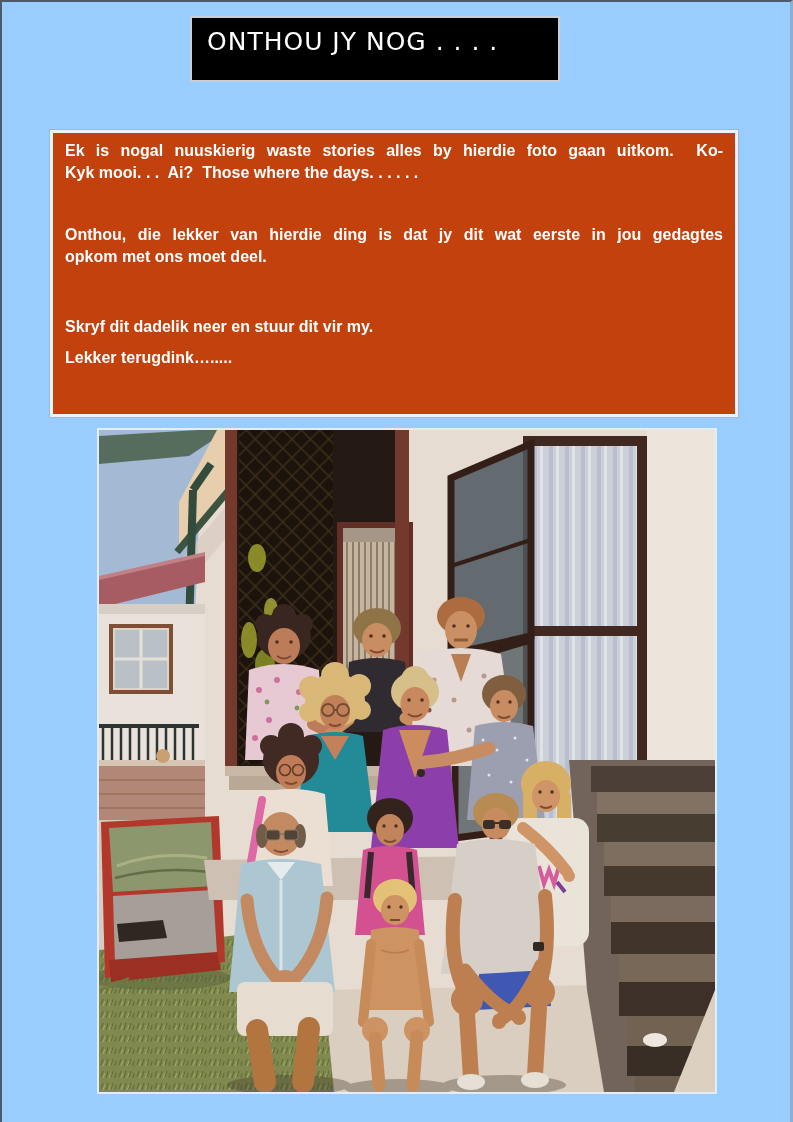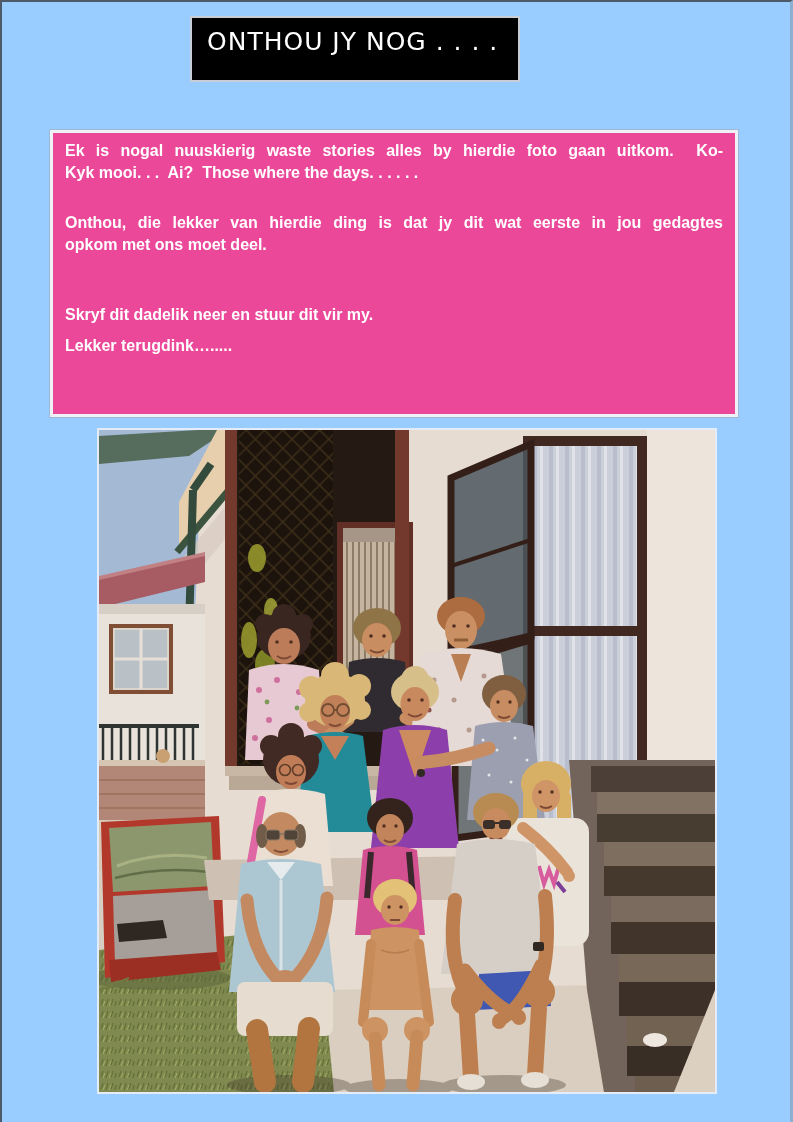--- a/index.html
+++ b/index.html
@@ -3,56 +3,56 @@
 <meta charset="utf-8">
 <style>
   html,body{margin:0;padding:0;background:#7f7f7f;}
   .page{
     position:relative;width:793px;height:1122px;box-sizing:border-box;
     background:#99ccff;overflow:hidden;
     border-top:2px solid #4e5a68;border-left:2px solid #4e5a68;border-right:3px solid #8caecf;
     font-family:"Liberation Sans",sans-serif;
   }
   .banner{
-    position:absolute;left:188px;top:14px;width:330px;height:66px;box-sizing:border-box;
+    position:absolute;left:188px;top:14px;width:370px;height:66px;box-sizing:border-box;
     background:#000;border:2px solid #c9ced6;
   }
   .banner-text{
     display:block;padding:9px 0 0 15px;color:#fff;
     font-family:"DejaVu Sans",sans-serif;font-size:25px;letter-spacing:1px;white-space:pre;
   }
   .message-box{
     position:absolute;left:48px;top:128px;width:688px;height:287px;box-sizing:border-box;
     background:#000;border:3px solid #eef1f5;box-shadow:0 0 0 1px #9db9d6;
     padding:7px 12px;color:#fff;
   }
   .msg-line{
     font-size:16px;font-weight:bold;line-height:22px;white-space:pre-wrap;
     font-family:"Liberation Sans",sans-serif;
   }
   .just{text-align:justify;text-align-last:justify;}
-  .gap-lg{margin-top:28px;}
+  .gap-lg{margin-top:40px;}
   .gap-md{margin-top:48px;}
   .gap-sm{margin-top:9px;}
   .photo-frame{
     position:absolute;left:95px;top:426px;width:620px;height:666px;box-sizing:border-box;
     border:2px solid #e4ecf8;background:#d9d2c9;
   }
   .photo-frame svg{display:block;width:100%;height:100%;}
 </style>
 </head>
 <body>
 
 <div class="page" style="background-color: rgb(153, 204, 255);">
 
   <div class="banner" style="background-color: rgb(0, 0, 0);">
     <span class="banner-text">ONTHOU JY NOG . . . .</span>
   </div>
 
-  <div class="message-box" style="background-color: #ec4899;">
+  <div class="message-box" style="background-color: #c2410c;">
     <div class="msg-line just">Ek is nogal nuuskierig waste stories alles by hierdie foto gaan uitkom.  Ko-</div>
     <div class="msg-line">Kyk mooi. . .  Ai?  Those where the days. . . . . .</div>
     <div class="msg-line just gap-lg">Onthou, die lekker van hierdie ding is dat jy dit wat eerste in jou gedagtes</div>
     <div class="msg-line">opkom met ons moet deel.</div>
     <div class="msg-line gap-md">Skryf dit dadelik neer en stuur dit vir my.</div>
     <div class="msg-line gap-sm">Lekker terugdink….....</div>
   </div>
 
   <div class="photo-frame">
     <svg viewBox="0 0 616 662" preserveAspectRatio="none" xmlns="http://www.w3.org/2000/svg">

